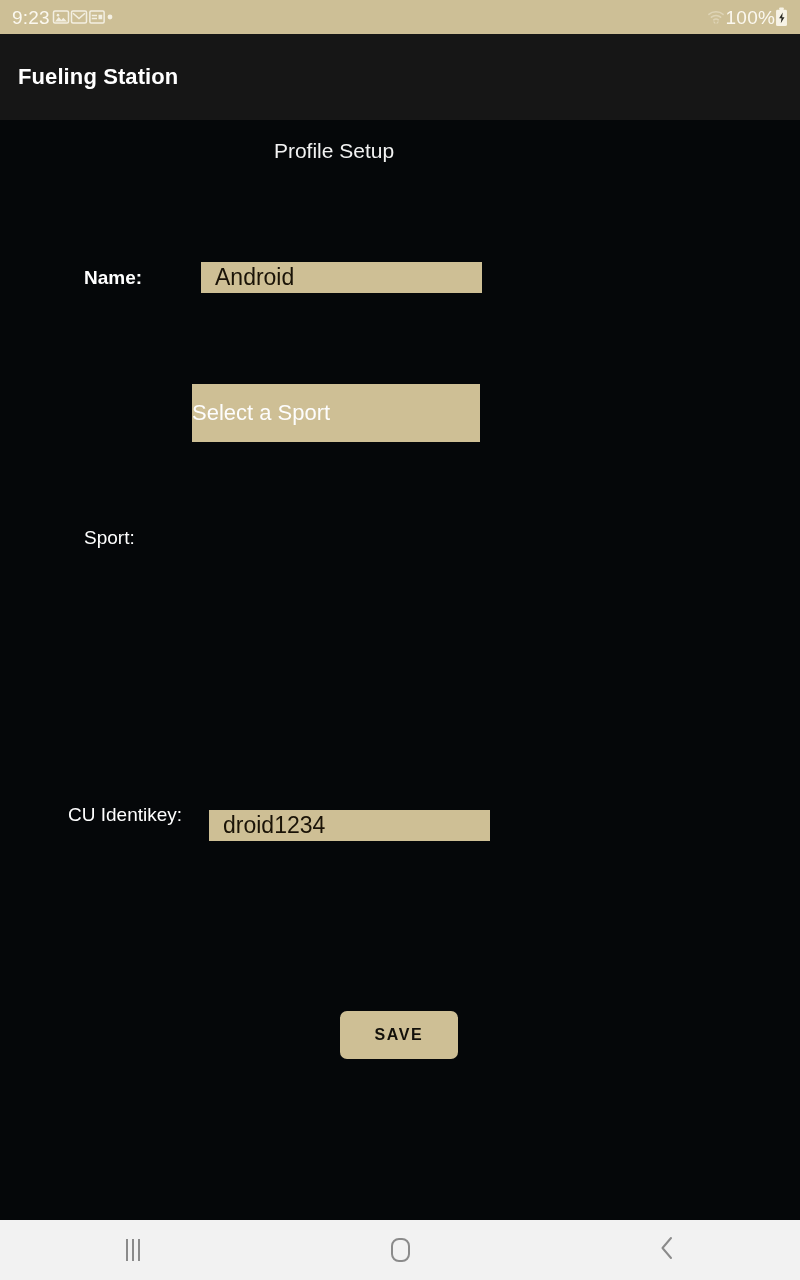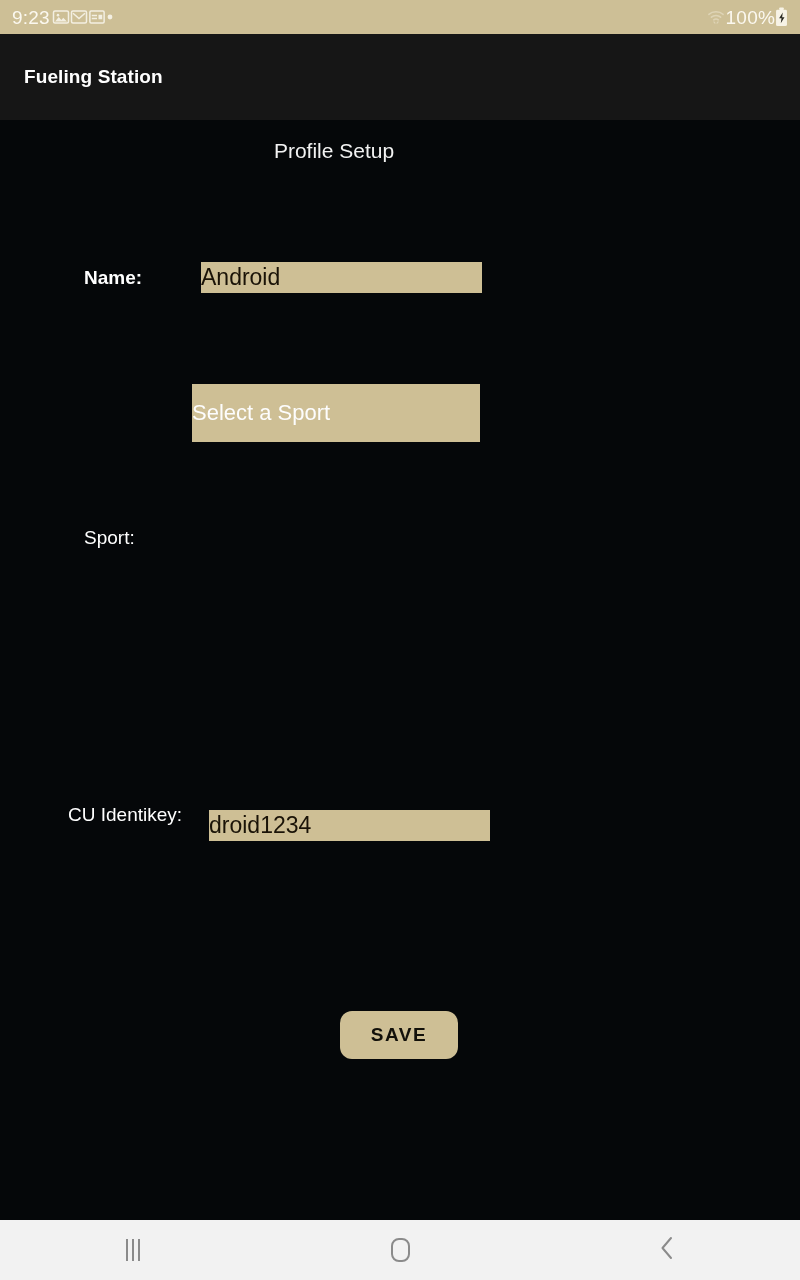--- a/index.html
+++ b/index.html
@@ -57,23 +57,23 @@
     position: absolute;
     top: 34px; left: 0;
     width: 800px;
     height: 86px;
     background: #161616;
     display: flex;
     align-items: center;
   }
   .app-bar-title {
     color: #ffffff;
-    font-size: 19px;
+    font-size: 22px;
     font-weight: bold;
-    margin-left: 24px;
+    margin-left: 18px;
     letter-spacing: 0.1px;
   }
 
   
   .content {
     position: absolute;
     top: 120px; left: 0;
     width: 800px;
     height: 1100px;
     background: #050709;
@@ -96,42 +96,42 @@
     white-space: nowrap;
   }
 
   .text-field {
     position: absolute;
     background: #cebf95;
     color: #1a1307;
     font-size: 23px;
     display: flex;
     align-items: center;
-    padding-left: 0;
+    padding-left: 14px;
     box-sizing: border-box;
   }
 
   .spinner {
     position: absolute;
     background: #cebf95;
     color: #fdfdfd;
     font-size: 22px;
     display: flex;
     align-items: center;
     box-sizing: border-box;
   }
 
   .save-button {
     position: absolute;
     background: #cebf95;
     color: #12100a;
     border: none;
-    border-radius: 12px;
+    border-radius: 7px;
     font-family: "Liberation Sans", sans-serif;
-    font-size: 19px;
+    font-size: 16px;
     font-weight: bold;
     letter-spacing: 1.6px;
     cursor: pointer;
     display: flex;
     align-items: center;
     justify-content: center;
   }
 
   
   .nav-bar {

